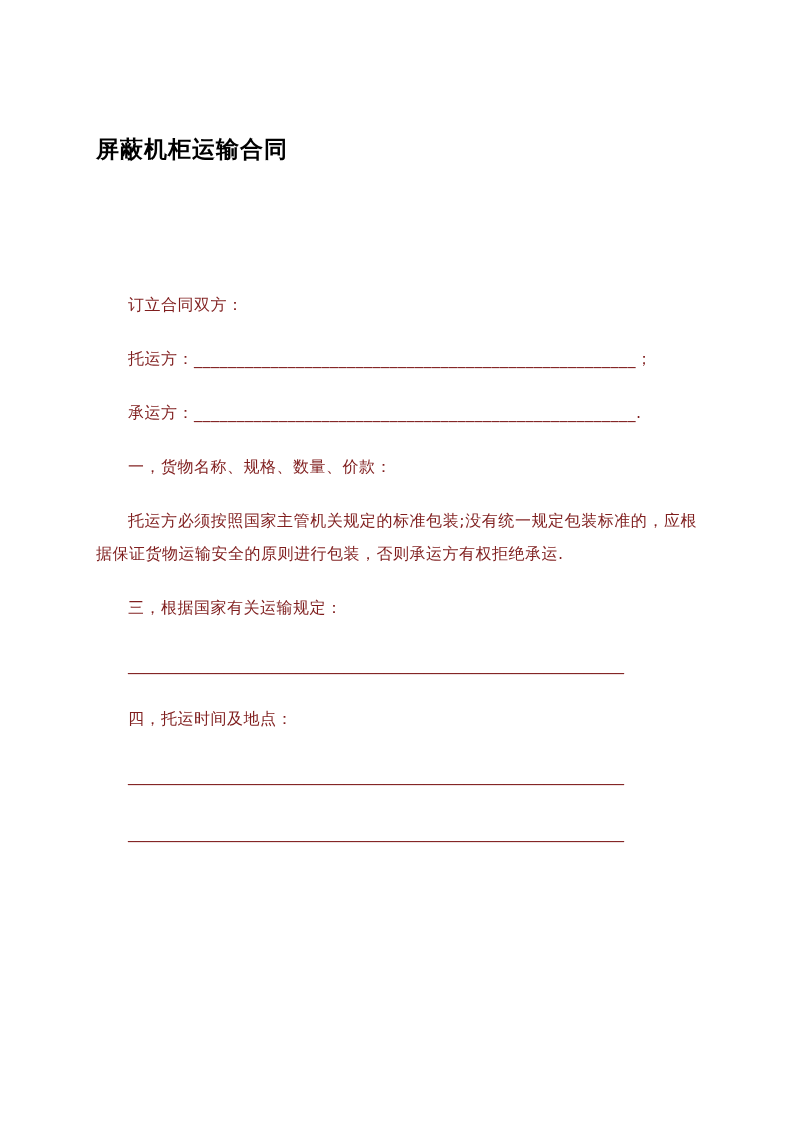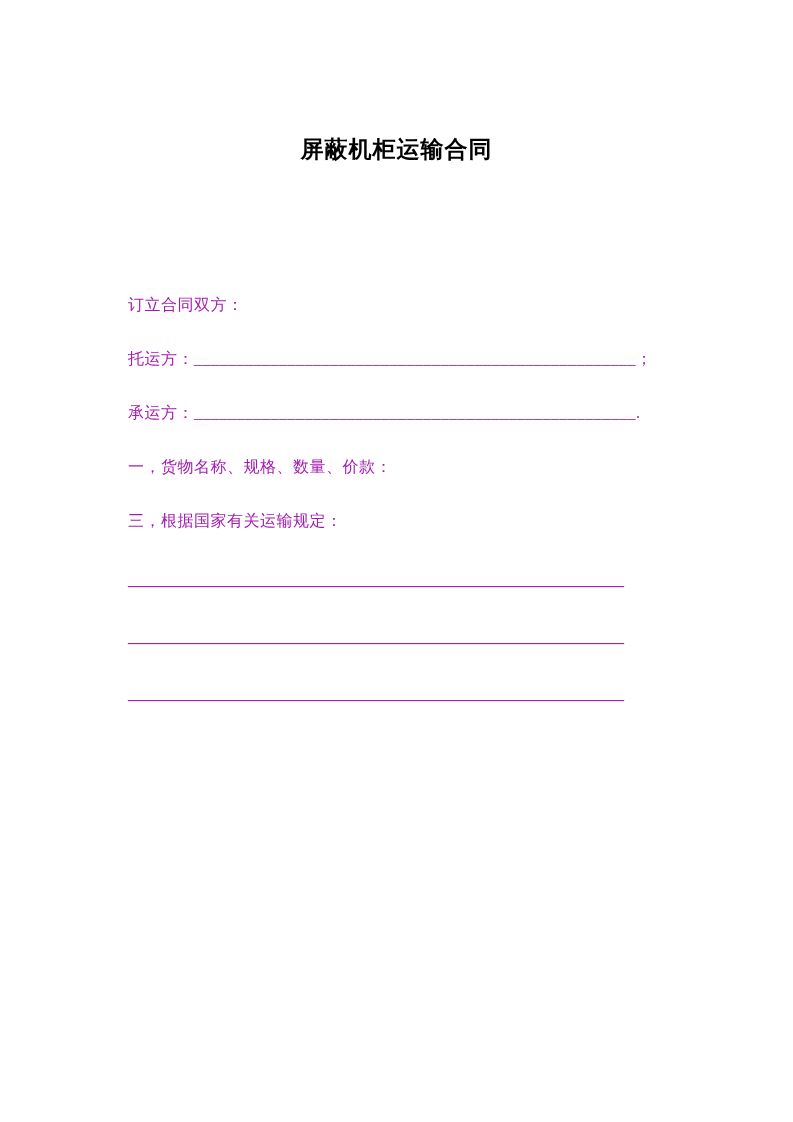--- a/index.html
+++ b/index.html
@@ -20,64 +20,64 @@
     width: 793px;
     height: 1122px;
     padding: 0 96px;
     position: relative;
   }
   .doc-title {
     margin: 132px 0 122px 0;
     font-size: 23px;
     line-height: 34px;
     font-weight: bold;
-    text-align: center;
     color: #000000;
     letter-spacing: 1px;
   }
   p.para {
     margin: 0 0 21px 0;
     font-size: 16px;
     line-height: 33px;
     text-indent: 2em;
     text-align: justify;
     letter-spacing: 0.5px;
     word-break: break-all;
-    color: #a21caf;
+    color: #7f1d1d;
   }
   p.para.blank-line {
     margin-top: 24px;
     letter-spacing: 0;
   }
   .fill-line {
     letter-spacing: 0;
-    font-family: Liberation Serif, serif;
   }
 </style>
 </head>
 <body>
 
 <main class="page">
 
   <h1 class="doc-title">屏蔽机柜运输合同</h1>
 
   <p class="para">订立合同双方：</p>
 
   <p class="para fill-line">托运方：____________________________________________________；</p>
 
   <p class="para fill-line">承运方：____________________________________________________.</p>
 
 
   <p class="para">一，货物名称、规格、数量、价款：</p>
 
 
+  <p class="para">托运方必须按照国家主管机关规定的标准包装;没有统一规定包装标准的，应根据保证货物运输安全的原则进行包装，否则承运方有权拒绝承运.</p>
 
   <p class="para">三，根据国家有关运输规定：</p>
 
   <p class="para blank-line">______________________________________________________________</p>
 
+  <p class="para">四，托运时间及地点：</p>
 
   <p class="para blank-line">______________________________________________________________</p>
 
 
   <p class="para blank-line">______________________________________________________________</p>
 
 </main>
 
 </body></html>

